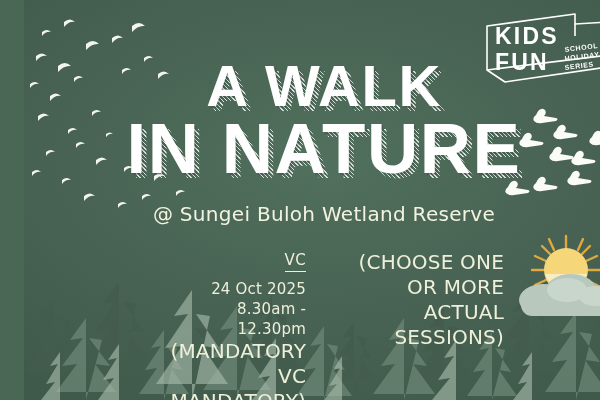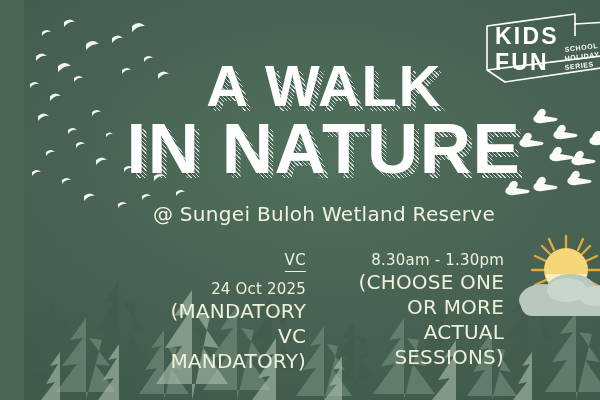--- a/index.html
+++ b/index.html
@@ -273,23 +273,23 @@
       </span>
     </div>
 
     <div class="subtitle">@ Sungei Buloh Wetland Reserve</div>
 
     <div class="sessions">
 
       <div class="session-col" id="session-col-0">
         <div class="session-head">VC</div>
         <div class="session-date">24 Oct 2025</div>
+        <div class="session-time">8.30am - 12.30pm</div>
         <div class="session-note">(MANDATORY VC MANDATORY)</div>
       </div>
 
       <div class="session-col" id="session-col-1">
-        <div class="session-time">8.30am - 1.30pm</div>
         <div class="session-note">(CHOOSE ONE OR MORE ACTUAL SESSIONS)</div>
       </div>
 
     </div>
   </div>
 </div>
 
 </body></html>

